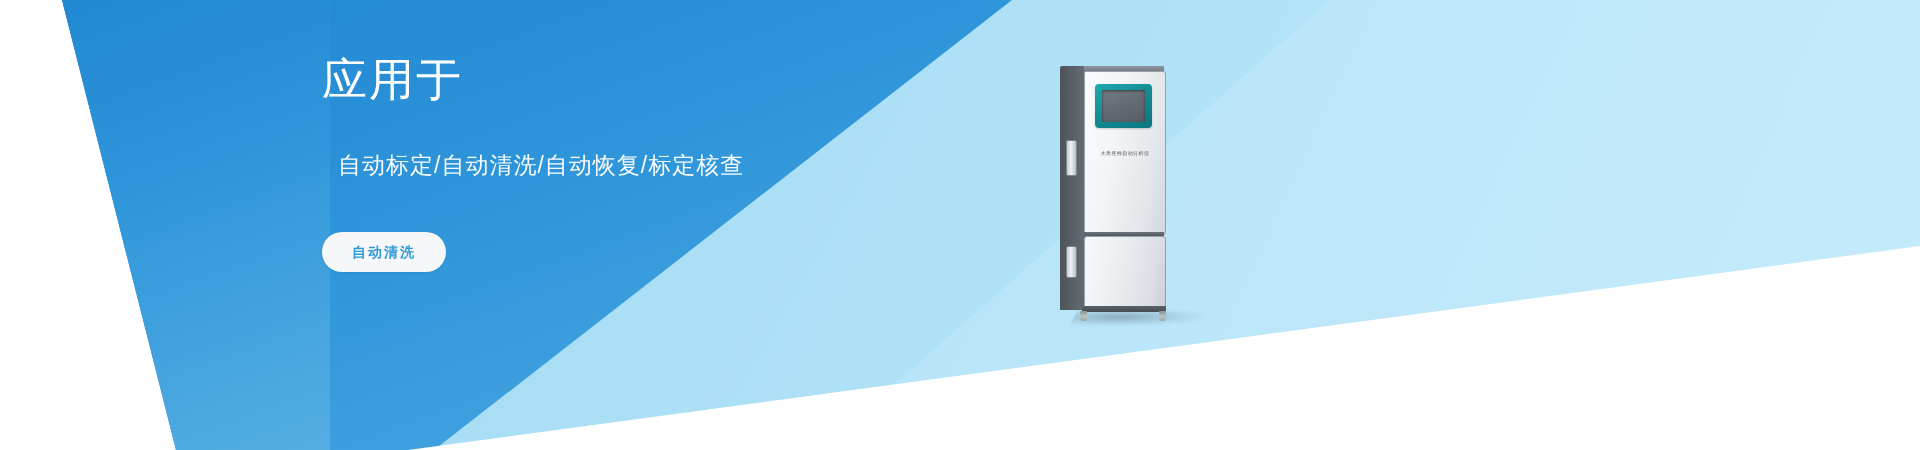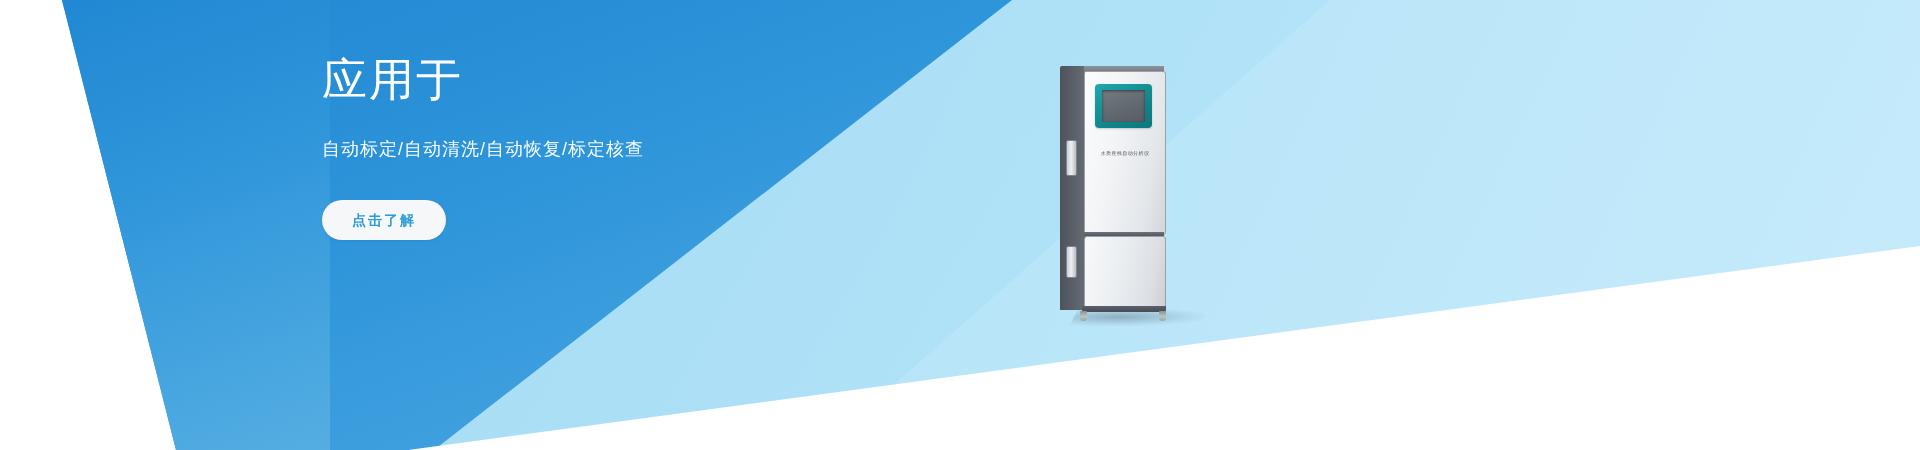--- a/index.html
+++ b/index.html
@@ -45,22 +45,22 @@
   }
 
   
   .content{position:absolute;left:322px;top:0;width:760px;height:450px;}
   .headline{
     color:#ffffff;font-size:45px;line-height:56px;font-weight:400;
     letter-spacing:2px;margin:0;padding-top:52px;white-space:nowrap;
   }
   .headline .l2{display:block;}
   .subtitle{
-    color:#ffffff;font-size:18px;line-height:26px;font-weight:400;
-    letter-spacing:1px;margin:0;padding-top:28px;white-space:nowrap;opacity:.97;
+    color:#ffffff;font-size:23px;line-height:26px;font-weight:400;
+    letter-spacing:1px;margin:16px;padding-top:28px;white-space:nowrap;opacity:.97;
   }
   .cta-wrap{padding-top:38px;}
   .cta-button{
     display:inline-block;border:none;outline:none;cursor:pointer;
     background:#f5f7f8;color:#2e9bd8;
     font-family:inherit;font-size:14px;font-weight:700;letter-spacing:2px;
     padding:0 30px;height:40px;line-height:40px;border-radius:22px;
     box-shadow:0 1px 3px rgba(0,0,0,.08);
   }
 
@@ -144,21 +144,21 @@
   <div class="bg-blue"></div>
   <div class="bg-blue-softleft"></div>
   <div class="bg-white-wedge"></div>
 
   <div class="content">
     <h1 class="headline">
       <span>应用于</span>
     </h1>
     <p class="subtitle">自动标定/自动清洗/自动恢复/标定核查</p>
     <div class="cta-wrap">
-      <button class="cta-button">点击了解</button>
+      <button class="cta-button">自动清洗</button>
     </div>
   </div>
 
   <div class="device">
     <div class="dev-shadow"></div>
     <div class="dev-side">
       <div class="dev-side-handle"></div>
       <div class="dev-side-handle2"></div>
     </div>
     <div class="dev-top"></div>

